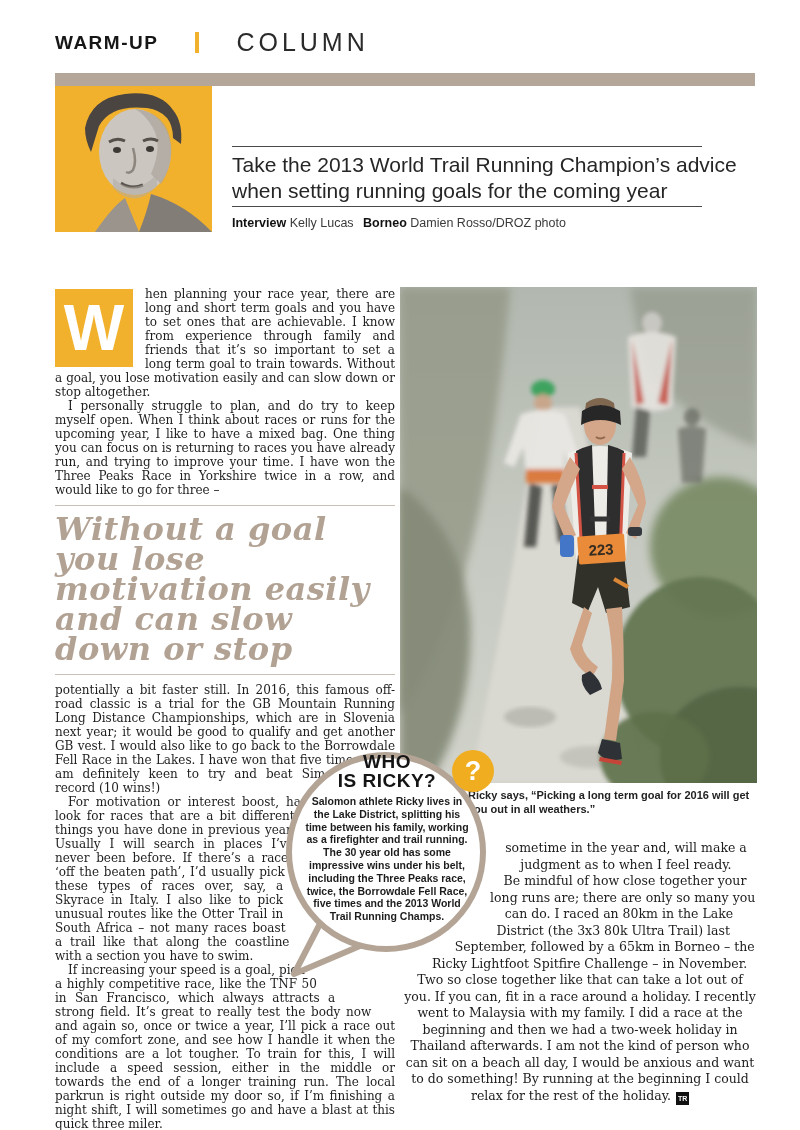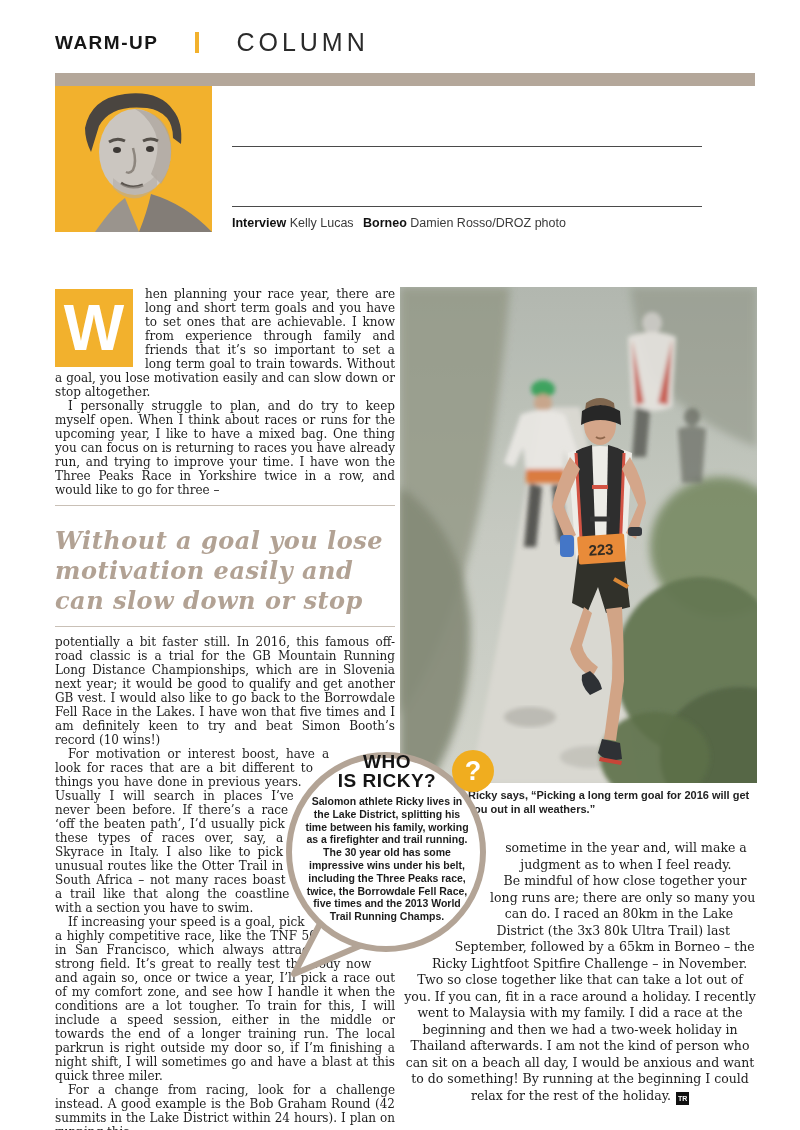--- a/index.html
+++ b/index.html
@@ -30,22 +30,22 @@
 
   
   #colL{position:absolute;left:55px;top:287px;width:340px;font-size:12px;line-height:14px;
         text-align:justify;color:#1d1d1d;}
   #colL p{margin:0;}
   #colL p.ind{text-indent:13px;}
   #dropcap{float:left;width:78px;height:78px;background:#f2b12d;color:#ffffff;margin:2px 12px 2px 0;
            font-family:"Liberation Sans",sans-serif;font-weight:700;font-size:64px;
            display:flex;align-items:center;justify-content:center;}
   .rule{border-top:1px solid #c9c0b6;margin:8px 0;}
-  #pullquote{font-style:italic;font-weight:bold;font-size:24px;line-height:30px;letter-spacing:0.5px;
-             color:#b2a294;text-align:left;margin:20px 0 10px 0;}
+  #pullquote{font-style:italic;font-weight:bold;font-size:32px;line-height:30px;letter-spacing:0.5px;
+             color:#b2a294;text-align:left;margin:8px 0 10px 0;}
   #bubble-spacer-left{float:right;width:112px;height:222px;margin-top:22px;
                       shape-outside:circle(109px at 109px 103px);}
 
   
   #photo{position:absolute;left:400px;top:287px;width:357px;height:496px;overflow:hidden;background:#b7bcb2;}
   #caption{position:absolute;left:468px;top:788px;width:289px;
            font-family:"Liberation Sans",sans-serif;font-weight:700;font-size:11px;line-height:14px;color:#222;}
 
   
   #colR{position:absolute;left:403px;top:840px;width:354px;font-size:12.5px;line-height:16.5px;
@@ -96,20 +96,21 @@
       <ellipse cx="95" cy="63" rx="4" ry="3" fill="#3c3834"></ellipse>
       <path d="M78,62 q4,14 0,22 q-3,4 -7,2" stroke="#8d867e" stroke-width="2.5" fill="none"></path>
       <path d="M66,97 q10,7 22,2" stroke="#5a544e" stroke-width="3" fill="none"></path>
       <path d="M58,102 Q80,124 102,100 L102,88 Q80,112 58,92 Z" fill="#b3aca4" opacity="0.55"></path>
       <path d="M96,108 Q130,118 157,146 L84,146 Q92,126 96,108 Z" fill="#837d77"></path>
       <path d="M40,146 Q58,120 70,112 L84,146 Z" fill="#9a948d"></path>
     </svg>
   </div>
 
   <div class="hrule" style="top:146px"></div>
+  <div id="h-sub">Take the 2013 World Trail Running Champion’s advice when setting running goals for the coming year</div>
   <div class="hrule" style="top:206px"></div>
   <div id="h-byline">
     <b>Interview</b>
     <span>Kelly Lucas</span>
     <b style="margin-left:6px">Borneo</b>
     <span>Damien Rosso/DROZ photo</span>
   </div>
 
   <div id="colL">
     <div id="dropcap">W</div>

